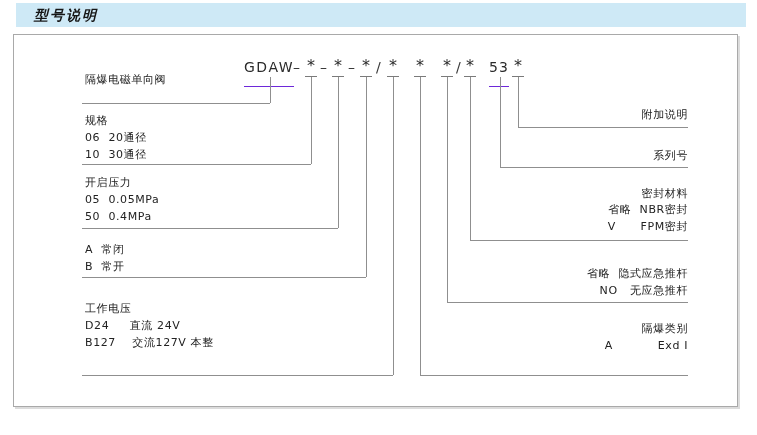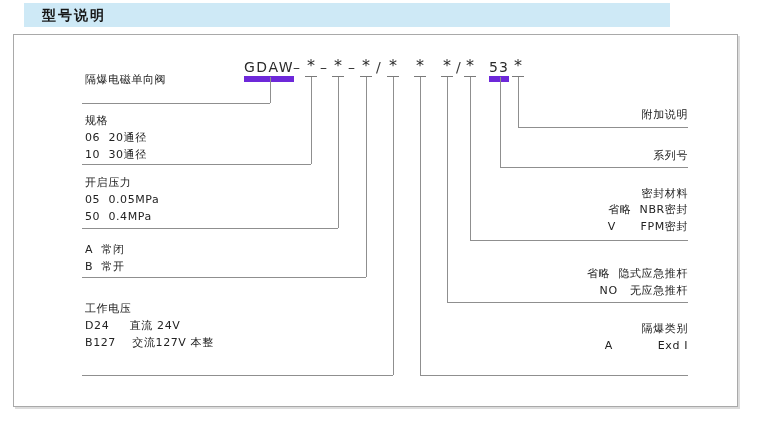--- a/index.html
+++ b/index.html
@@ -3,37 +3,38 @@
 <meta charset="utf-8">
 <style>
   * { margin:0; padding:0; box-sizing:border-box; }
   html,body { background:#ffffff; }
   .page {
     position:relative; width:757px; height:435px; background:#ffffff;
     font-family:"DejaVu Sans","Liberation Sans",sans-serif;
     color:#2a2a2a; overflow:hidden;
   }
   .band {
-    position:absolute; left:24px; top:3px; width:646px; height:24px;
+    position:absolute; left:16px; top:3px; width:730px; height:24px;
     background:#cee9f6;
+    font-style:italic;
   }
   .band-title {
     position:absolute; left:18px; top:4px; font-size:14px; font-weight:bold;
     color:#161616; letter-spacing:2px;
   }
   .main-box {
     position:absolute; left:13px; top:34px; width:725px; height:373px;
     background:#ffffff; border:1px solid #a9a9a9;
     box-shadow:2px 2px 0 #dcdcdc;
   }
   .code-part {
     position:absolute; top:59px; font-size:14px; color:#2b2b2b;
     letter-spacing:1.5px; white-space:pre; line-height:16px;
   }
-  .code-underlined { padding-bottom:1px; border-bottom:6px solid #6d28d9;text-align:center; }
+  .code-underlined { padding-bottom:11px; border-bottom:1px solid #6d28d9;text-align:center; }
   .code-star { font-size:16px; top:58px; letter-spacing:0; }
   .code-sep { letter-spacing:0; color:#3a3a3a; }
   .tick { position:absolute; height:1px; width:12px; background:#7a7a7a; }
   .vline { position:absolute; width:1px; background:#8f8f8f; }
   .hline { position:absolute; height:1px; background:#8f8f8f; }
   .llabel {
     position:absolute; left:85px; font-size:11px; line-height:13px;
     color:#222222; letter-spacing:0.6px; white-space:pre;
   }
   .rlabel {

